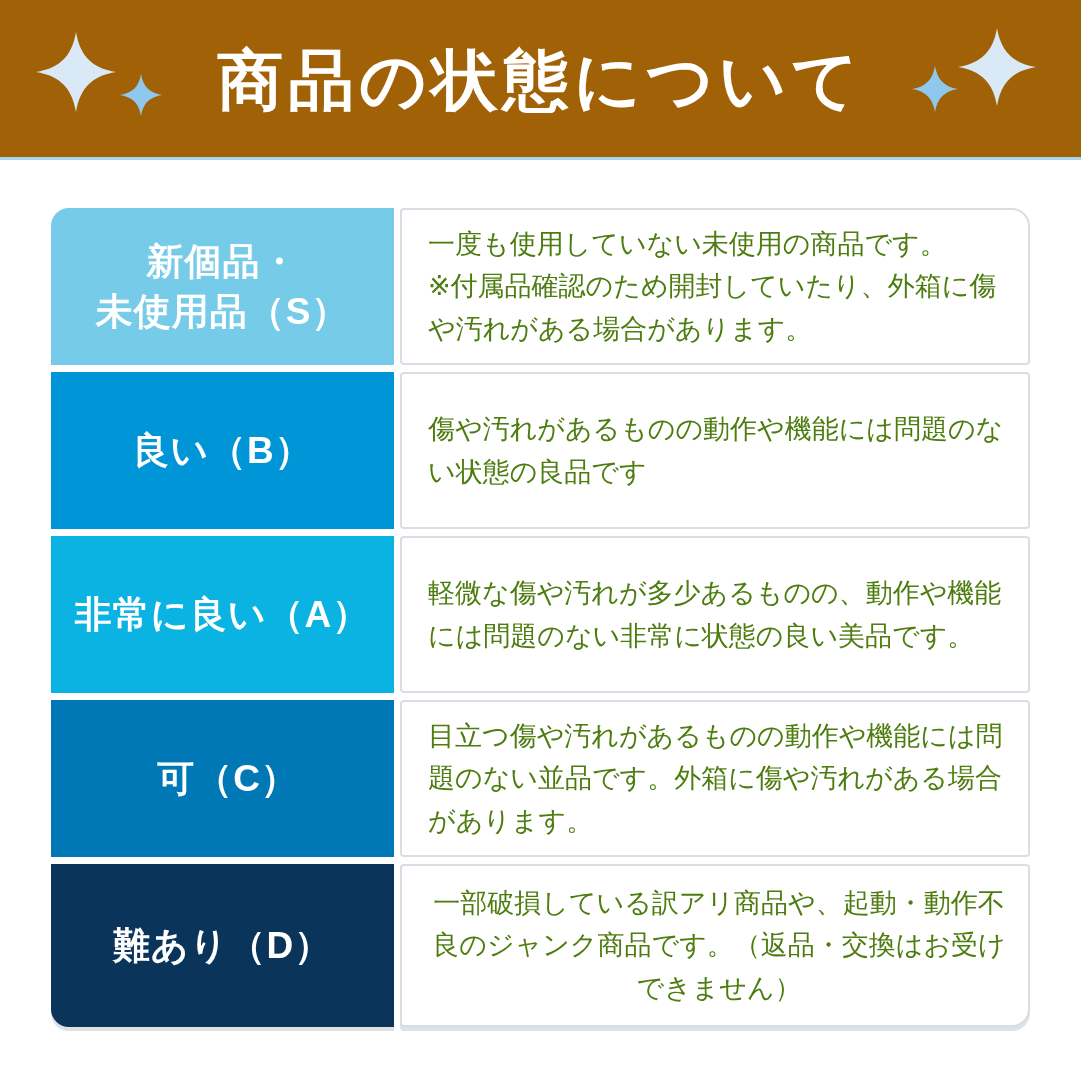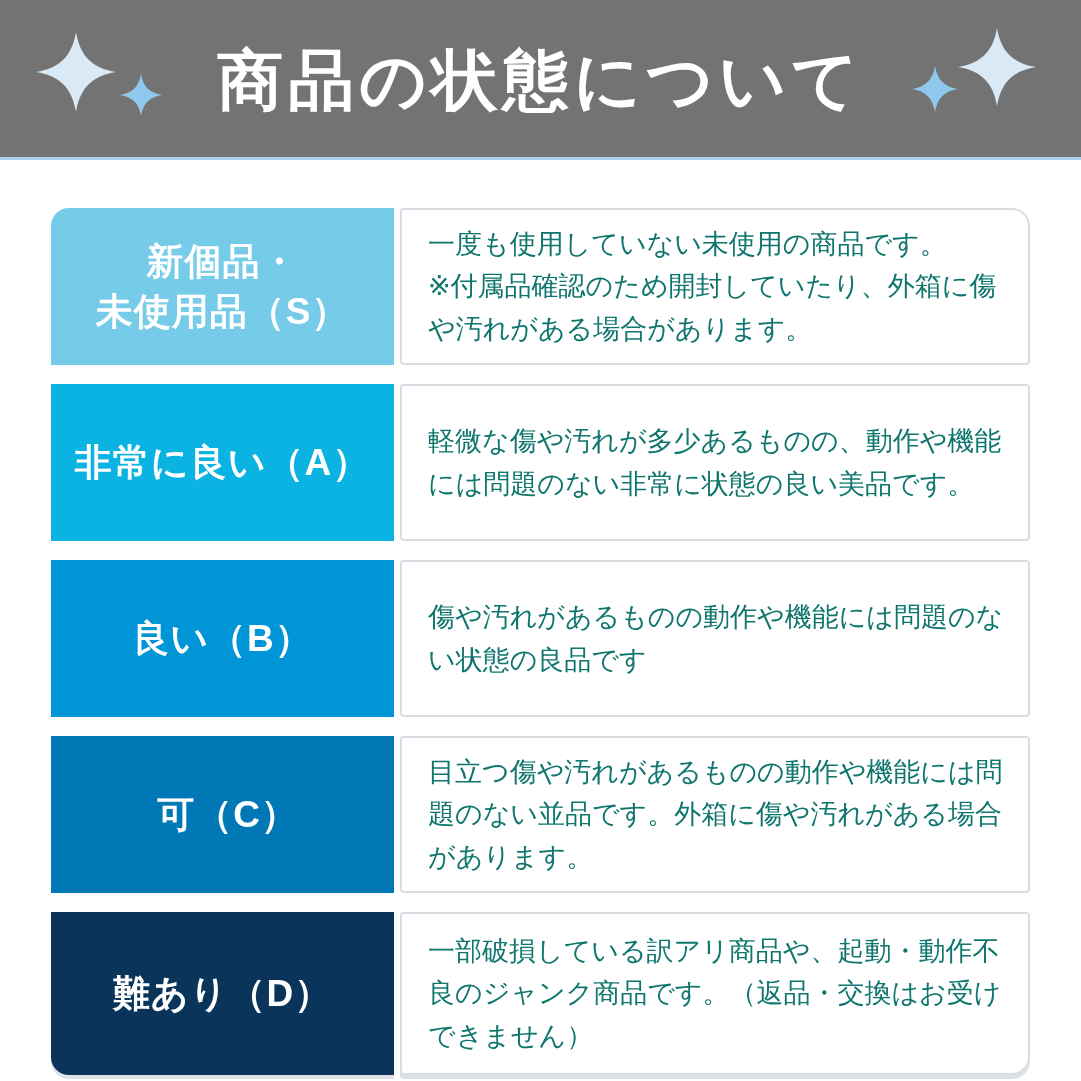--- a/index.html
+++ b/index.html
@@ -8,21 +8,21 @@
     background: #ffffff;
     font-family: "Liberation Sans", "DejaVu Sans", sans-serif;
     overflow: hidden;
   }
   .page { position: relative; width: 1081px; height: 1081px; }
 
   
   .header {
     position: relative;
     width: 100%; height: 160px;
-    background: #737373;
+    background: #a16207;
     border-bottom: 3px solid #A9D5EC;
     display: flex; align-items: center; justify-content: center;
   }
   .title {
     color: #ffffff;
     font-size: 66px;
     font-weight: 800;
     letter-spacing: 5px;
     white-space: nowrap;
     padding-top: 4px;
@@ -32,21 +32,21 @@
   .sp-l-sm { left: 120px; top: 72px; width: 42px; height: 46px; }
   .sp-r-sm { left: 912px; top: 64px; width: 46px; height: 50px; }
   .sp-r-lg { left: 958px; top: 24px; width: 78px; height: 86px; }
 
   
   .table {
     position: absolute;
     left: 51px; top: 208px;
     width: 979px;
     display: flex; flex-direction: column;
-    gap: 19px;
+    gap: 7px;
   }
   .row { display: flex; gap: 6px; min-height: 157px; }
   .row:last-child { min-height: 163px; }
 
   .grade {
     flex: none; width: 343px;
     display: flex; align-items: center; justify-content: center;
     text-align: center;
     color: #ffffff;
     font-size: 37px; font-weight: 700;
@@ -56,30 +56,30 @@
   }
   .desc {
     flex: 1;
     background: #ffffff;
     border: 2px solid #D9DEE4;
     border-radius: 4px;
     display: flex; align-items: center;
     padding: 12px 18px 12px 26px;
     font-size: 27px;
     line-height: 1.56;
-    color: #0f766e;
+    color: #4d7c0f;
     white-space: pre-line;
   }
 
   .row:first-child .grade { border-top-left-radius: 18px; }
   .row:last-child  .grade { border-bottom-left-radius: 18px; }
   .row:first-child .desc  { border-top-right-radius: 18px; }
   .row:last-child  .desc  { border-bottom-right-radius: 18px; }
   .row:last-child  .grade,
-  .row:last-child  .desc  { box-shadow: 0 4px 0 rgba(190,198,207,0.5); }
+  .row:last-child  .desc  { box-shadow: 0 4px 0 rgba(190,198,207,0.5); text-align: center; }
 </style>
 </head>
 <body>
 
 <div class="page">
 
   <header class="header">
     <svg class="sparkle sp-l-lg" viewBox="0 0 100 100" aria-hidden="true">
       <path d="M50 0 C55 30 70 45 100 50 C70 55 55 70 50 100 C45 70 30 55 0 50 C30 45 45 30 50 0 Z" fill="#D9EAF6"></path>
     </svg>
@@ -100,27 +100,27 @@
   <main class="table">
 
     <section class="row">
       <div class="grade" style="background-color: rgb(118, 204, 232);">新個品・
 未使用品（S）</div>
       <div class="desc">一度も使用していない未使用の商品です。
 ※付属品確認のため開封していたり、外箱に傷や汚れがある場合があります。</div>
     </section>
 
     <section class="row">
-      <div class="grade" style="background-color: rgb(11, 179, 226);">非常に良い（A）</div>
-      <div class="desc">軽微な傷や汚れが多少あるものの、動作や機能には問題のない非常に状態の良い美品です。</div>
+      <div class="grade" style="background-color: rgb(0, 149, 214);">良い（B）</div>
+      <div class="desc">傷や汚れがあるものの動作や機能には問題のない状態の良品です</div>
     </section>
 
     <section class="row">
-      <div class="grade" style="background-color: rgb(0, 149, 214);">良い（B）</div>
-      <div class="desc">傷や汚れがあるものの動作や機能には問題のない状態の良品です</div>
+      <div class="grade" style="background-color: rgb(11, 179, 226);">非常に良い（A）</div>
+      <div class="desc">軽微な傷や汚れが多少あるものの、動作や機能には問題のない非常に状態の良い美品です。</div>
     </section>
 
     <section class="row">
       <div class="grade" style="background-color: rgb(0, 120, 182); padding-left: 11px;">可（C）</div>
       <div class="desc">目立つ傷や汚れがあるものの動作や機能には問題のない並品です。外箱に傷や汚れがある場合があります。</div>
     </section>
 
     <section class="row">
       <div class="grade" style="background-color: rgb(10, 52, 89);">難あり（D）</div>
       <div class="desc">一部破損している訳アリ商品や、起動・動作不良のジャンク商品です。（返品・交換はお受けできません）</div>

